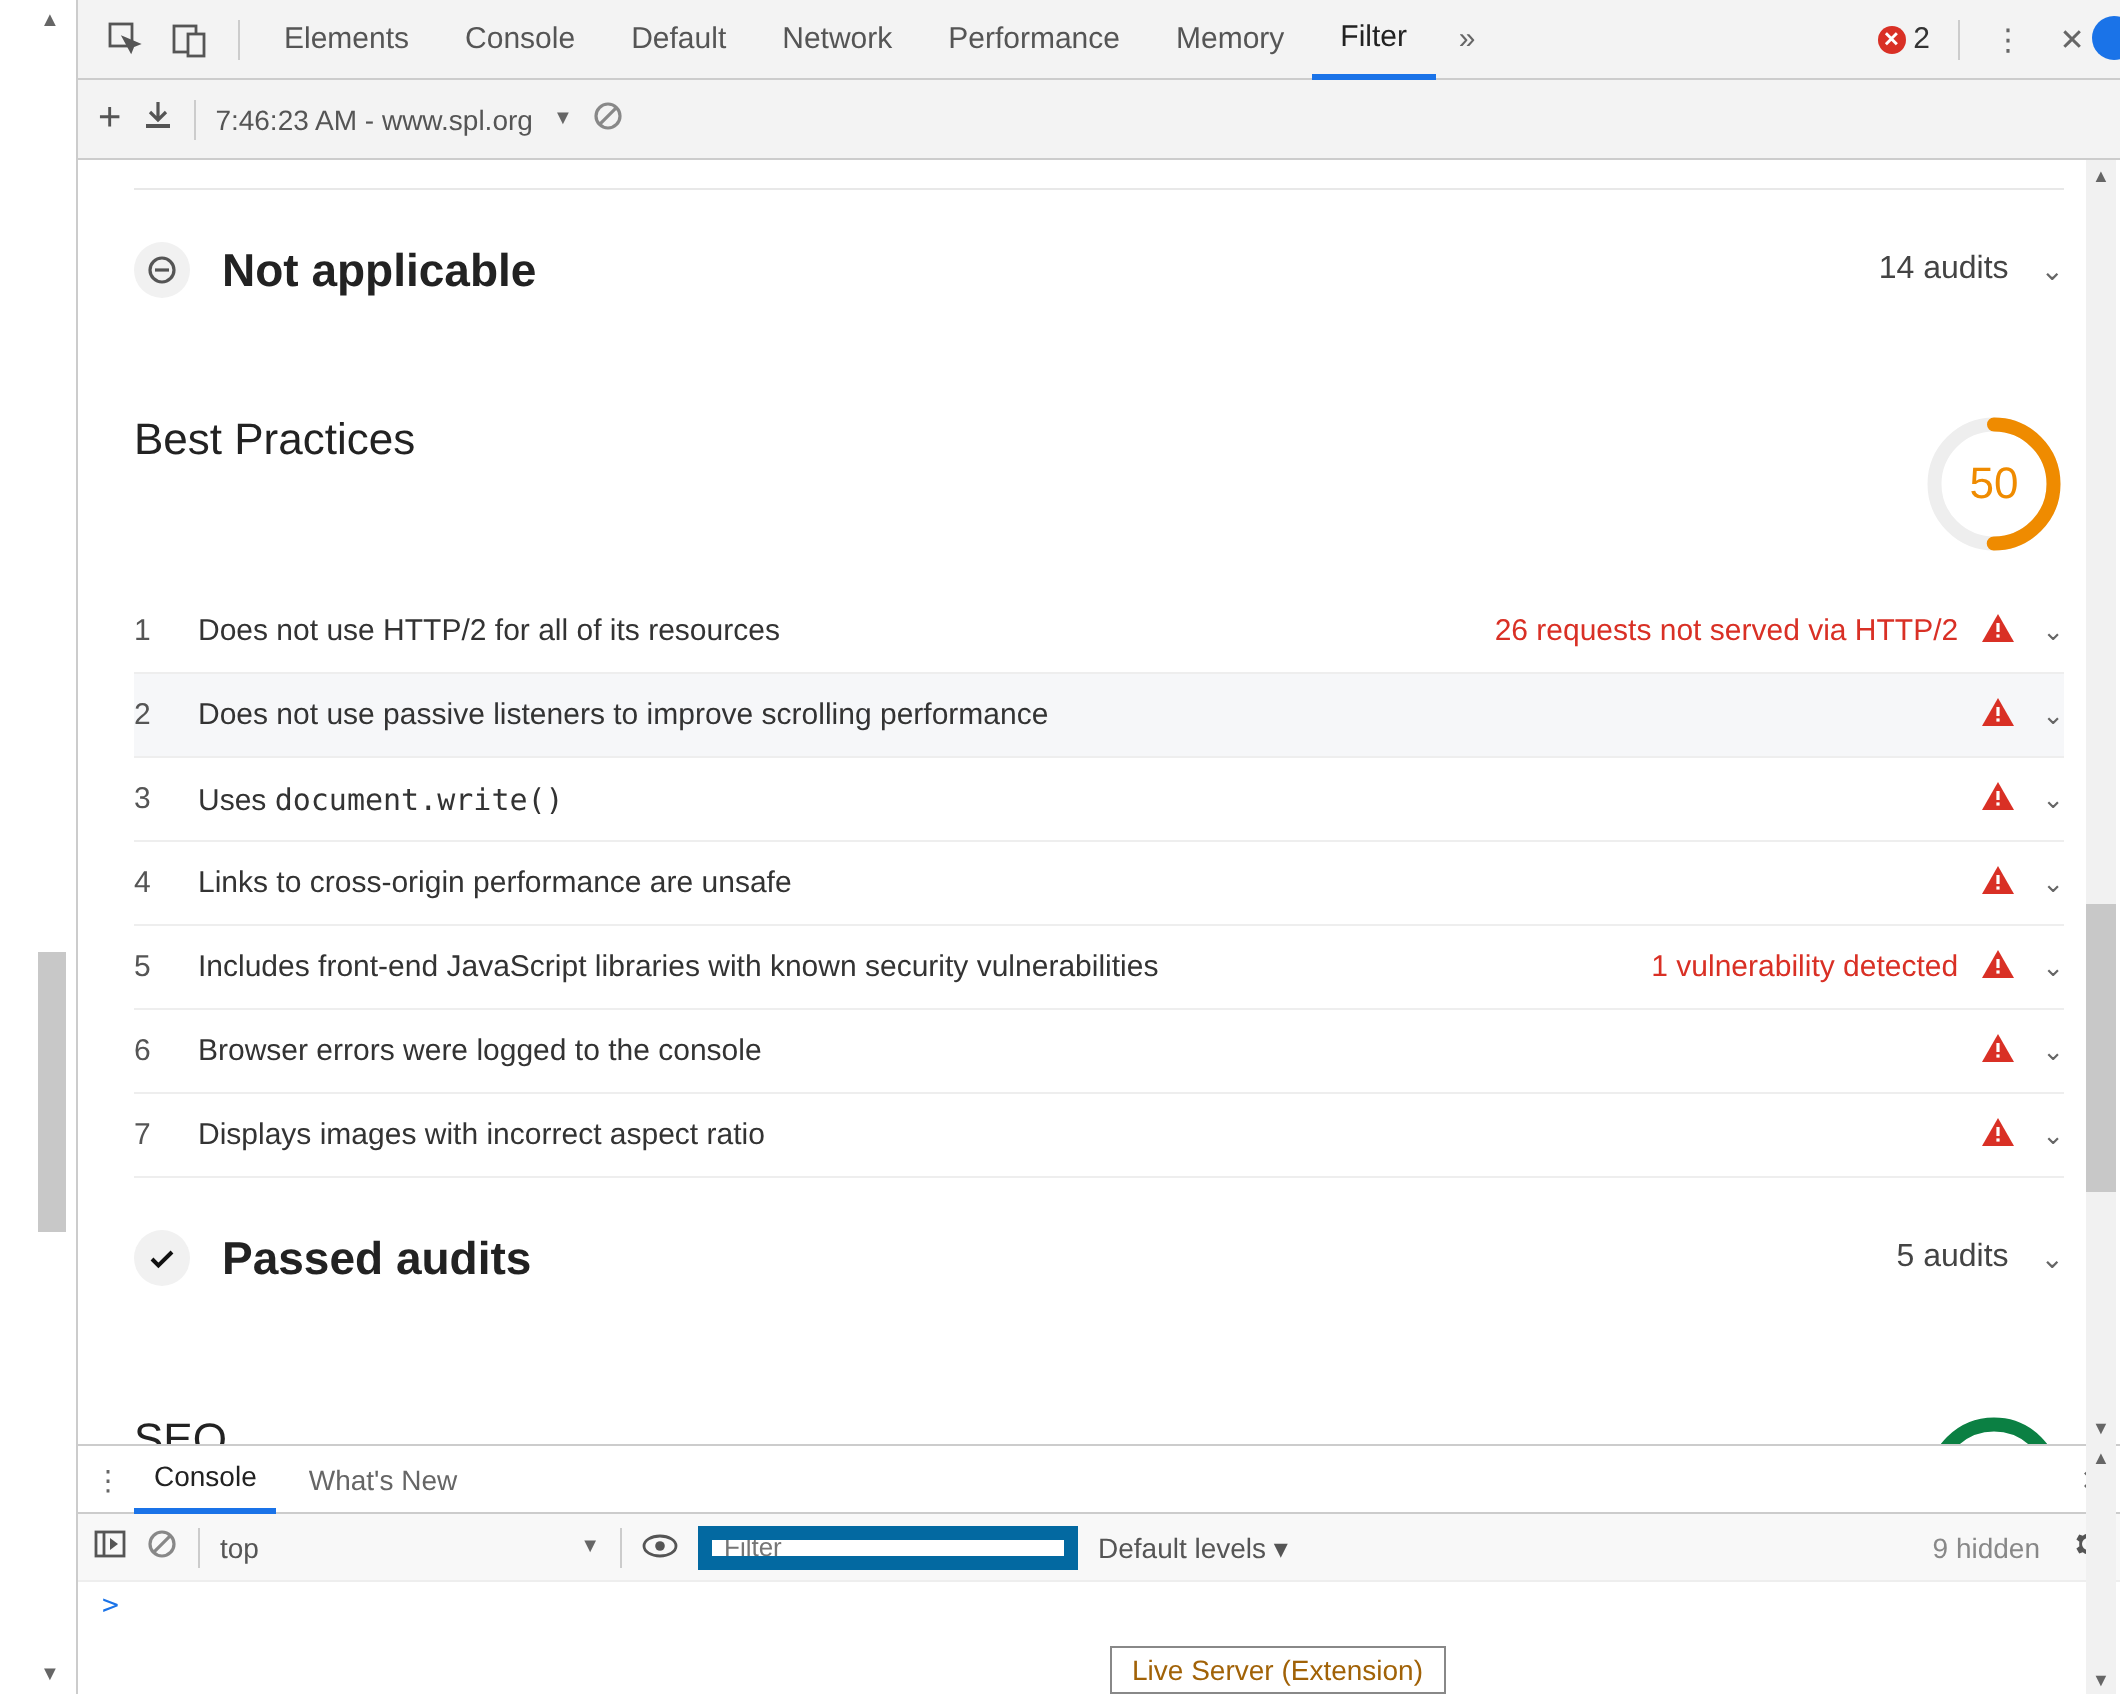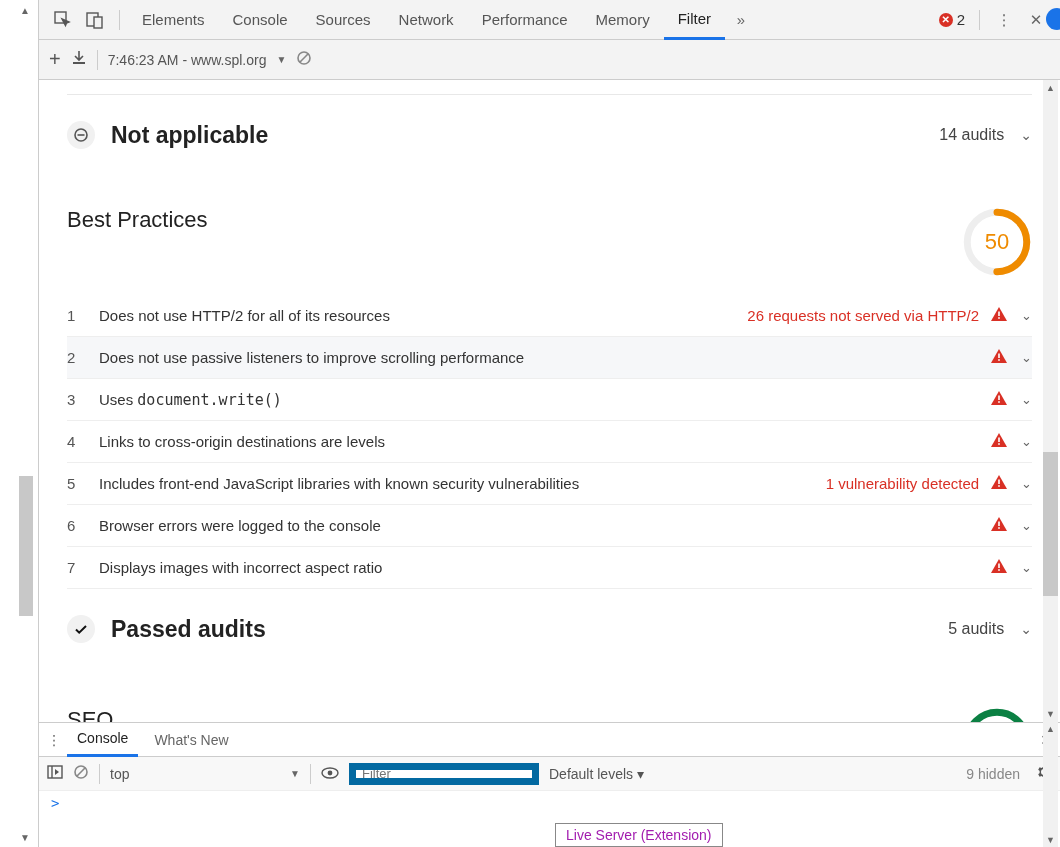--- a/index.html
+++ b/index.html
@@ -82,21 +82,21 @@
 .drawer .toolbar { height:34px; border-bottom:1px solid #eee; display:flex; align-items:center; padding:0 8px; gap:10px; color:#555; background:#f8f8f8;}
 .drawer .toolbar .sep{width:1px;height:20px;background:#ccc;}
 .drawer .toolbar input.filter { width:190px; height:22px; border:7px solid #0369a1; background:#fff; padding:0 6px; font-size:13px;}
 .drawer .toolbar .hidden { margin-left:auto; color:#888; margin-right:6px;}
 .drawer .prompt { padding:4px 12px; color:#1a73e8; font-family:Menlo,Consolas,monospace;}
 .drawer .rsb2 { position:absolute; right:2px; bottom:0; height:125px; width:15px; background:#f1f1f1;}
 .drawer .rsb2 .arr{position:absolute;left:0;width:100%;height:14px;display:flex;align-items:center;justify-content:center;font-size:9px;color:#666;}
 .drawer .rsb2 .arr.t{top:0;} .drawer .rsb2 .arr.b{bottom:0;}
 
 
-.tooltip { position:absolute; left:555px; bottom:0; border:1px solid #888; background:#fff; padding:3px 10px; font-size:14px; color:#a21caf;}
+.tooltip { position:absolute; left:555px; bottom:0; border:1px solid #888; background:#fff; padding:3px 10px; font-size:14px; color:#a16207;}
 
 
 .avatar { position:absolute; right:-8px; top:8px; width:22px; height:22px; border-radius:50%; background:#1a73e8;}
 </style>
 </head>
 <body>
 
 <div class="scroll-arrow top">▲</div>
 <div class="scroll-arrow bottom">▼</div>
 <div class="lsb-thumb"></div>
@@ -112,21 +112,21 @@
     </div>
     <div class="icon-btn">
       <svg width="18" height="18" viewBox="0 0 18 18" fill="none" stroke="#555" stroke-width="1.4">
           <rect x="1" y="2" width="11" height="13"></rect>
           <rect x="8" y="6" width="8" height="11" fill="#f3f3f3"></rect>
         </svg>
     </div>
     <div class="sep"></div>
     <div class="tab">Elements</div>
     <div class="tab">Console</div>
-    <div class="tab">Sources</div>
+    <div class="tab">Default</div>
     <div class="tab">Network</div>
     <div class="tab">Performance</div>
     <div class="tab">Memory</div>
     <div class="tab active">Filter</div>
     <div class="icon-btn">»</div>
     <div class="spacer"></div>
     <div class="err-badge">
       <span class="dot">✕</span>
       <span>2</span>
     </div>
@@ -210,21 +210,21 @@
             <div class="label">Uses <code>document.write()</code></div>
             <div class="warn"><svg width="16" height="14" viewBox="0 0 16 14">
                 <path d="M8 0l8 14H0z" fill="#d93025"></path>
                 <rect x="7.2" y="4.5" width="1.6" height="4.5" fill="#fff"></rect>
                 <rect x="7.2" y="10.2" width="1.6" height="1.6" fill="#fff"></rect>
               </svg></div>
             <div class="chev">⌄</div>
           </div>
           <div class="audit">
             <div class="n">4</div>
-            <div class="label">Links to cross-origin destinations are levels</div>
+            <div class="label">Links to cross-origin performance are unsafe</div>
             <div class="warn"><svg width="16" height="14" viewBox="0 0 16 14">
                 <path d="M8 0l8 14H0z" fill="#d93025"></path>
                 <rect x="7.2" y="4.5" width="1.6" height="4.5" fill="#fff"></rect>
                 <rect x="7.2" y="10.2" width="1.6" height="1.6" fill="#fff"></rect>
               </svg></div>
             <div class="chev">⌄</div>
           </div>
           <div class="audit">
             <div class="n">5</div>
             <div class="label">Includes front-end JavaScript libraries with known security vulnerabilities</div>

